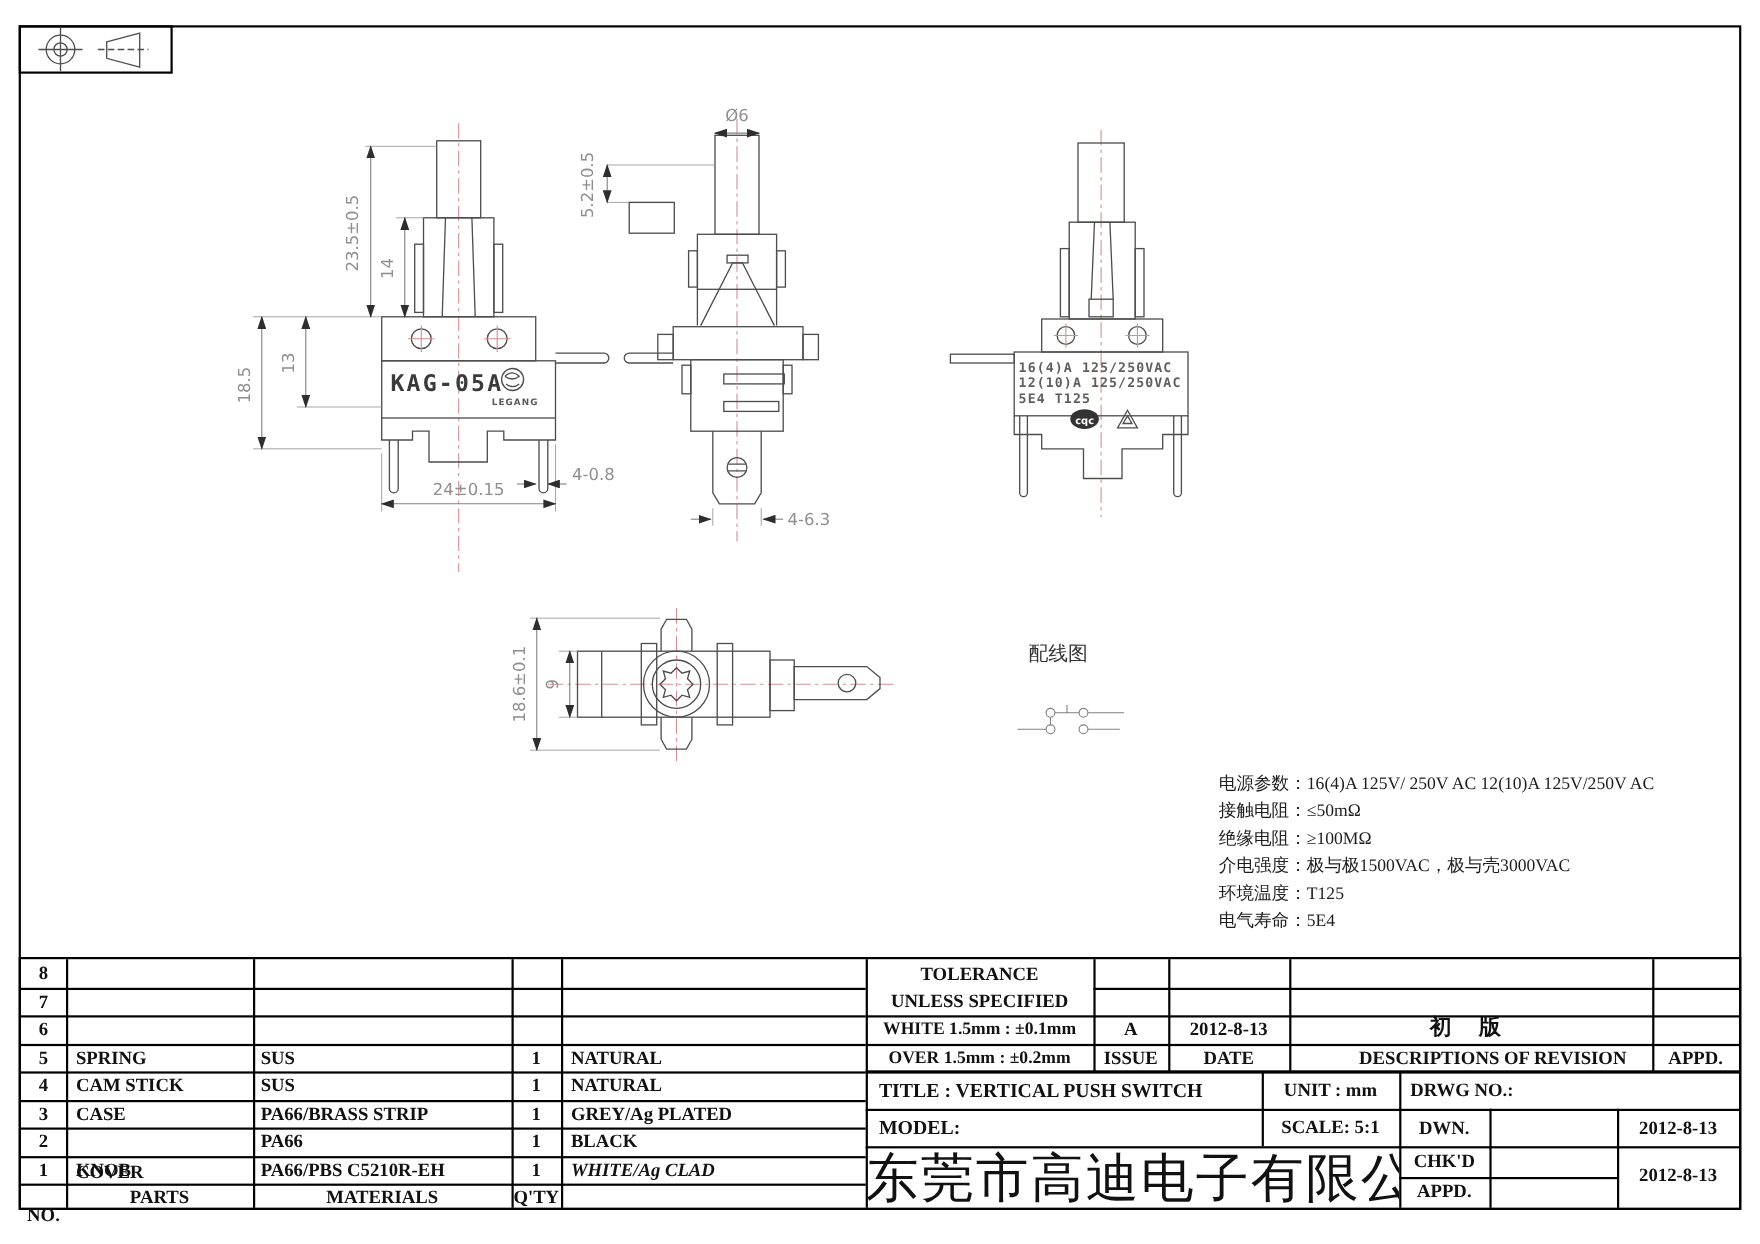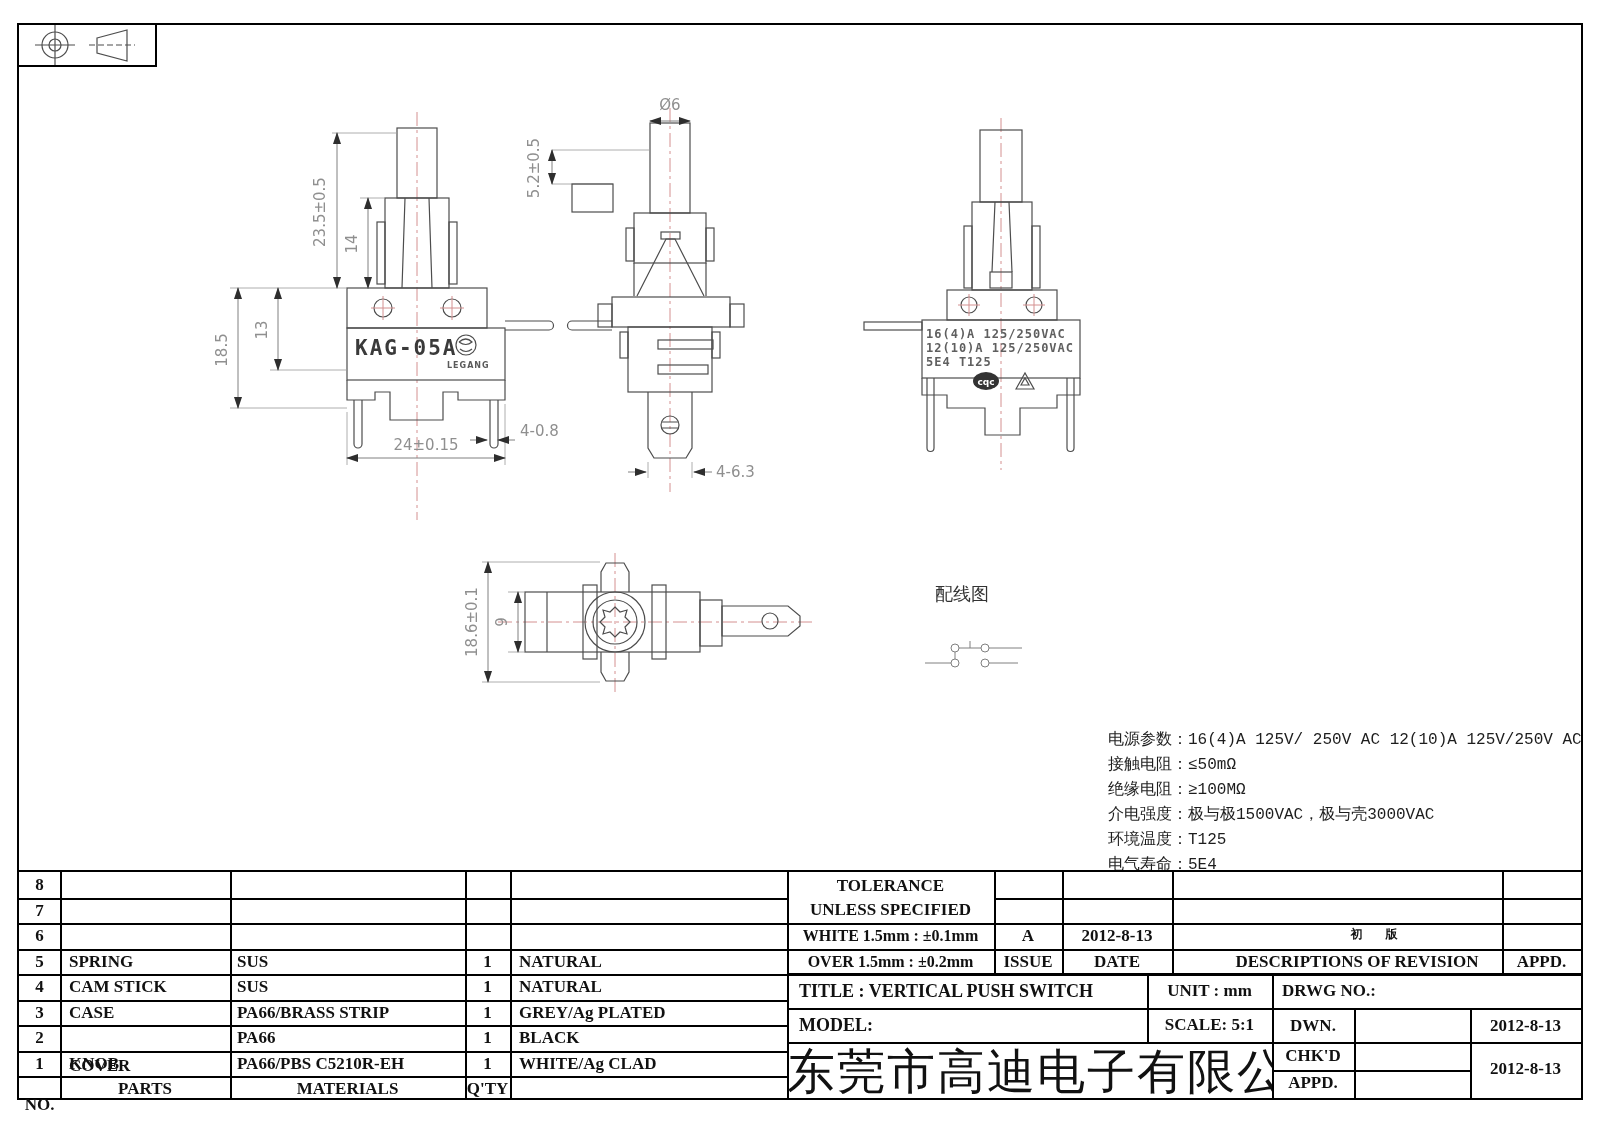--- a/index.html
+++ b/index.html
@@ -8,34 +8,34 @@
   .abs{position:absolute;}
   #frame{left:17px;top:23px;width:1566px;height:1077px;border:2px solid #000;box-sizing:border-box;}
   #projbox{left:17px;top:23px;width:140px;height:44px;border:2px solid #000;box-sizing:border-box;}
   #tableblock{left:17px;top:870px;width:1566px;height:230px;border:2px solid #000;box-sizing:border-box;}
   .hl{position:absolute;background:#000;height:2px;}
   .vl{position:absolute;background:#000;width:2px;}
   .cell{position:absolute;font-family:"Liberation Serif",serif;font-weight:bold;color:#111;
         font-size:17px;line-height:22px;white-space:nowrap;overflow:hidden;}
   .ctr{text-align:center;}
   .bigco{font-size:48px;line-height:56px;font-weight:500;font-family:"Liberation Sans",sans-serif;letter-spacing:2px;}
-  .rev{letter-spacing:10px;font-size:12px;padding-left:42px;}
+  .rev{letter-spacing:10px;font-size:20px;}
   
   .ol{stroke:#4d4d4d;fill:none;stroke-width:1.2;}
   .cl{stroke:#d49090;fill:none;stroke-width:1;stroke-dasharray:14 4 3 4;}
   .clr{stroke:#d49090;stroke-width:1;}
   .dl{stroke:#808080;fill:none;stroke-width:1;}
   .ext{stroke:#9a9a9a;stroke-width:0.8;}
   .dt{fill:#8f8f8f;font:15px "DejaVu Sans",sans-serif;}
   .bt{fill:#5f5f5f;font:600 12px "DejaVu Sans Mono",monospace;letter-spacing:1px;}
   .mt{fill:#3a3a3a;font:600 21px "DejaVu Sans Mono",monospace;letter-spacing:2px;}
   .lg{fill:#5a5a5a;font:700 8px "DejaVu Sans",sans-serif;letter-spacing:1px;}
   .wt{fill:#333;font:18px "Liberation Serif",serif;}
-  #specs{left:1108px;top:700px;width:470px;font-family:Liberation Mono, monospace;
-         font-size:16px;color:#1d1d1d;line-height:25px;white-space:nowrap;margin-top:28px;}
+  #specs{left:1108px;top:700px;width:470px;font-family:Liberation Serif, serif;
+         font-size:16px;color:#1d1d1d;line-height:25px;white-space:nowrap;}
 </style>
 </head>
 <body>
 
 <div id="page">
 
   <div class="abs" id="frame"></div>
 
   <div class="abs" id="projbox">
     <svg width="136" height="40">
@@ -256,21 +256,21 @@
     <div class="cell" style="left:500px;top:130px;width:265px;">GREY/Ag PLATED</div>
     <div class="cell ctr" style="left:0;top:155px;width:41px;">2</div>
     <div class="cell" style="left:50px;top:155px;width:158px;margin-top:28px;">COVER</div>
     <div class="cell" style="left:218px;top:155px;width:225px;">PA66</div>
     <div class="cell ctr" style="left:446px;top:155px;width:45px;">1</div>
     <div class="cell" style="left:500px;top:155px;width:265px;">BLACK</div>
     <div class="cell ctr" style="left:0;top:181px;width:41px;">1</div>
     <div class="cell" style="left:50px;top:181px;width:158px;">KNOB</div>
     <div class="cell" style="left:218px;top:181px;width:225px;">PA66/PBS C5210R-EH</div>
     <div class="cell ctr" style="left:446px;top:181px;width:45px;">1</div>
-    <div class="cell" style="left:500px;top:181px;width:265px;">WHITE/Ag CLAD</div>
+    <div class="cell" style="left:500px;top:181px;width:265px;font-style:italic;">WHITE/Ag CLAD</div>
 
     <div class="cell ctr" style="left:0;top:222px;width:41px;">NO.</div>
     <div class="cell ctr" style="left:41px;top:206px;width:170px;">PARTS</div>
     <div class="cell ctr" style="left:211px;top:206px;width:235px;">MATERIALS</div>
     <div class="cell ctr" style="left:446px;top:206px;width:45px;">Q'TY</div>
 
     <div class="cell ctr" style="left:768px;top:3px;width:207px;">TOLERANCE</div>
     <div class="cell ctr" style="left:768px;top:27px;width:207px;">UNLESS  SPECIFIED</div>
     <div class="cell ctr" style="left:768px;top:53px;width:207px;font-size:16px;">WHITE 1.5mm : ±0.1mm</div>
     <div class="cell ctr" style="left:768px;top:79px;width:207px;font-size:16px;">OVER 1.5mm : ±0.2mm</div>

